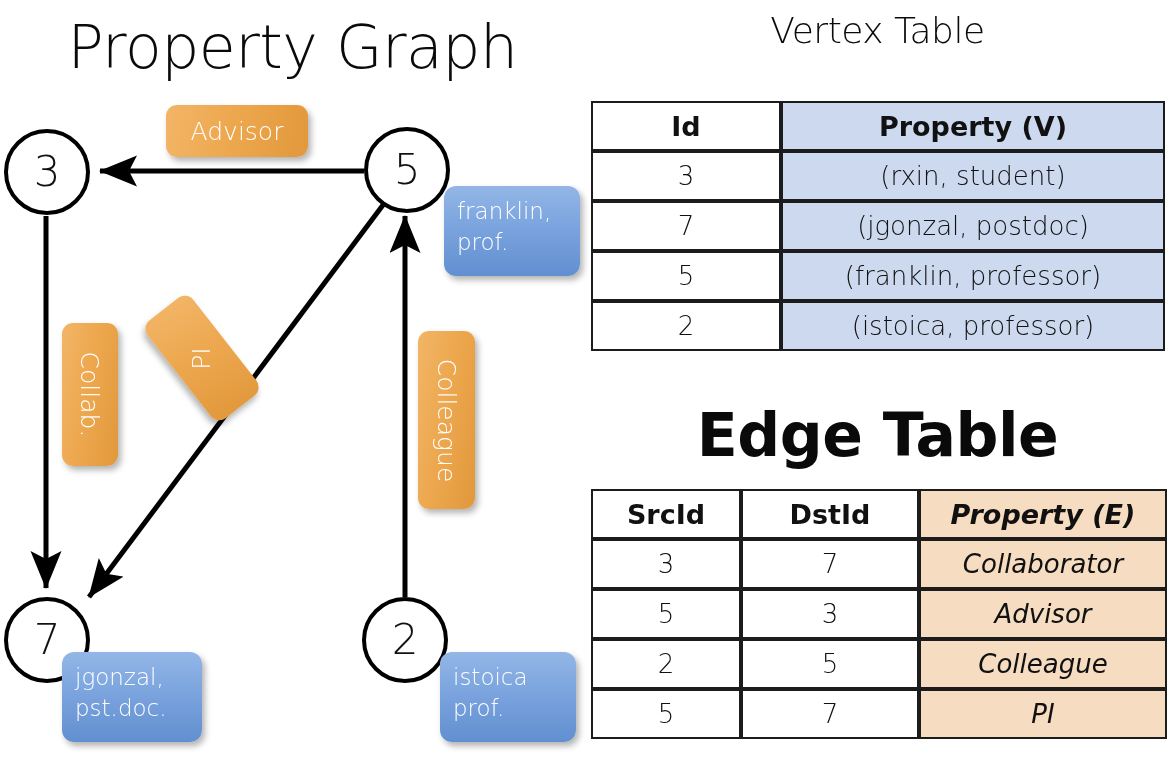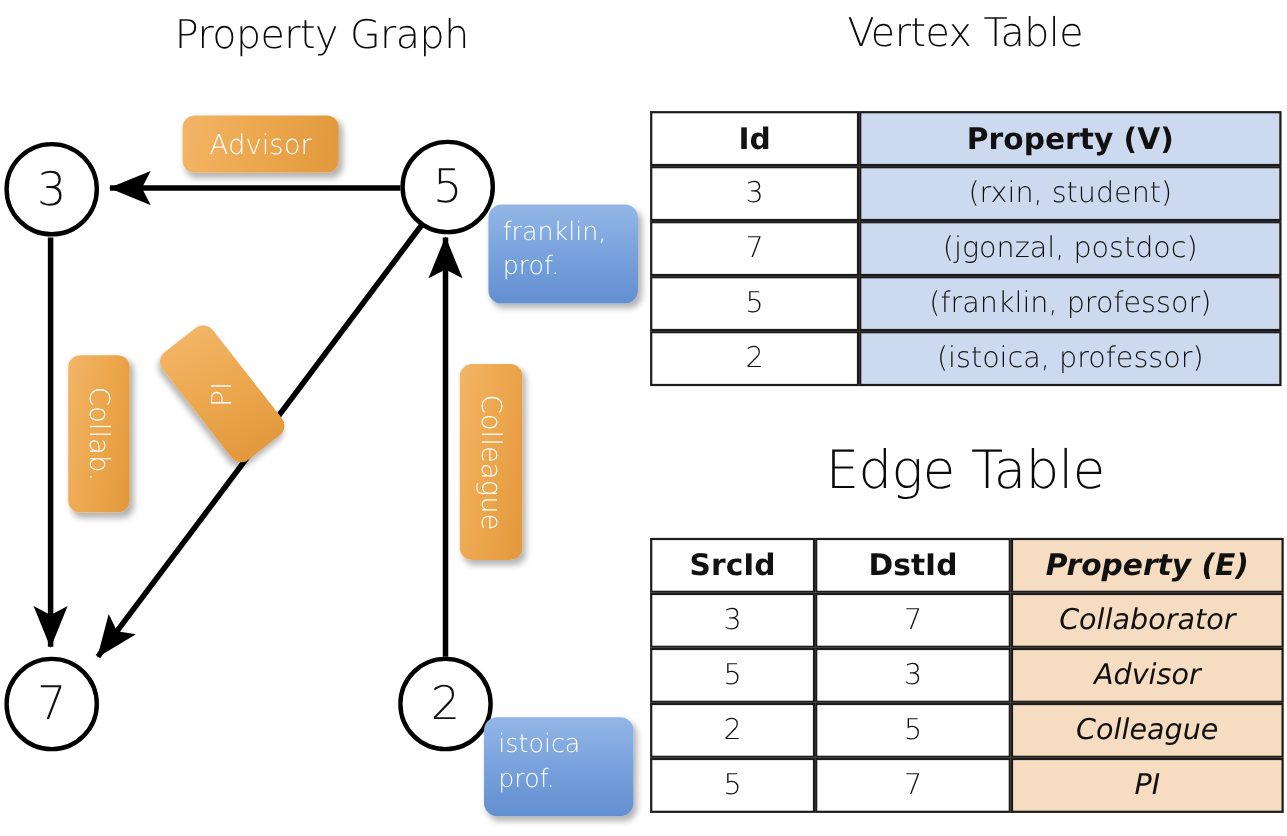--- a/index.html
+++ b/index.html
@@ -21,31 +21,32 @@
     position: absolute;
     font-family: "DejaVu Sans", sans-serif;
     font-weight: 300;
     color: #0a0a0a;
     white-space: nowrap;
     letter-spacing: -0.5px;
   }
   #title-property-graph {
     left: 0; top: 12px; width: 585px;
     text-align: center;
-    font-size: 36px;
+    font-size: 60px;
   }
   #title-vertex-table {
     left: 585px; top: 10px; width: 585px;
     text-align: center;
     font-size: 36px;
   }
   #title-edge-table {
     left: 585px; top: 400px; width: 585px;
     text-align: center;
-    font-size: 48px;
+    font-size: 60px;
+    font-weight: bold;
   }
 
   
   #graph-canvas {
     position: absolute;
     left: 0; top: 0;
     width: 585px; height: 760px;
   }
   #graph-edges {
     position: absolute;
@@ -210,20 +211,24 @@
     <span>7</span>
   </div>
   <div class="vertex" id="vertex-2">
     <span>2</span>
   </div>
 
   <div class="prop-box" id="prop-franklin">
     <div>franklin,</div>
     <div>prof.</div>
   </div>
+  <div class="prop-box" id="prop-jgonzal">
+    <div>jgonzal,</div>
+    <div>pst.doc.</div>
+  </div>
   <div class="prop-box" id="prop-istoica">
     <div>istoica</div>
     <div>prof.</div>
   </div>
 
   <div class="edge-label" id="edge-label-advisor">
     <span class="vtext">Advisor</span>
   </div>
   <div class="edge-label" id="edge-label-collab">
     <span class="vtext">Collab.</span>

